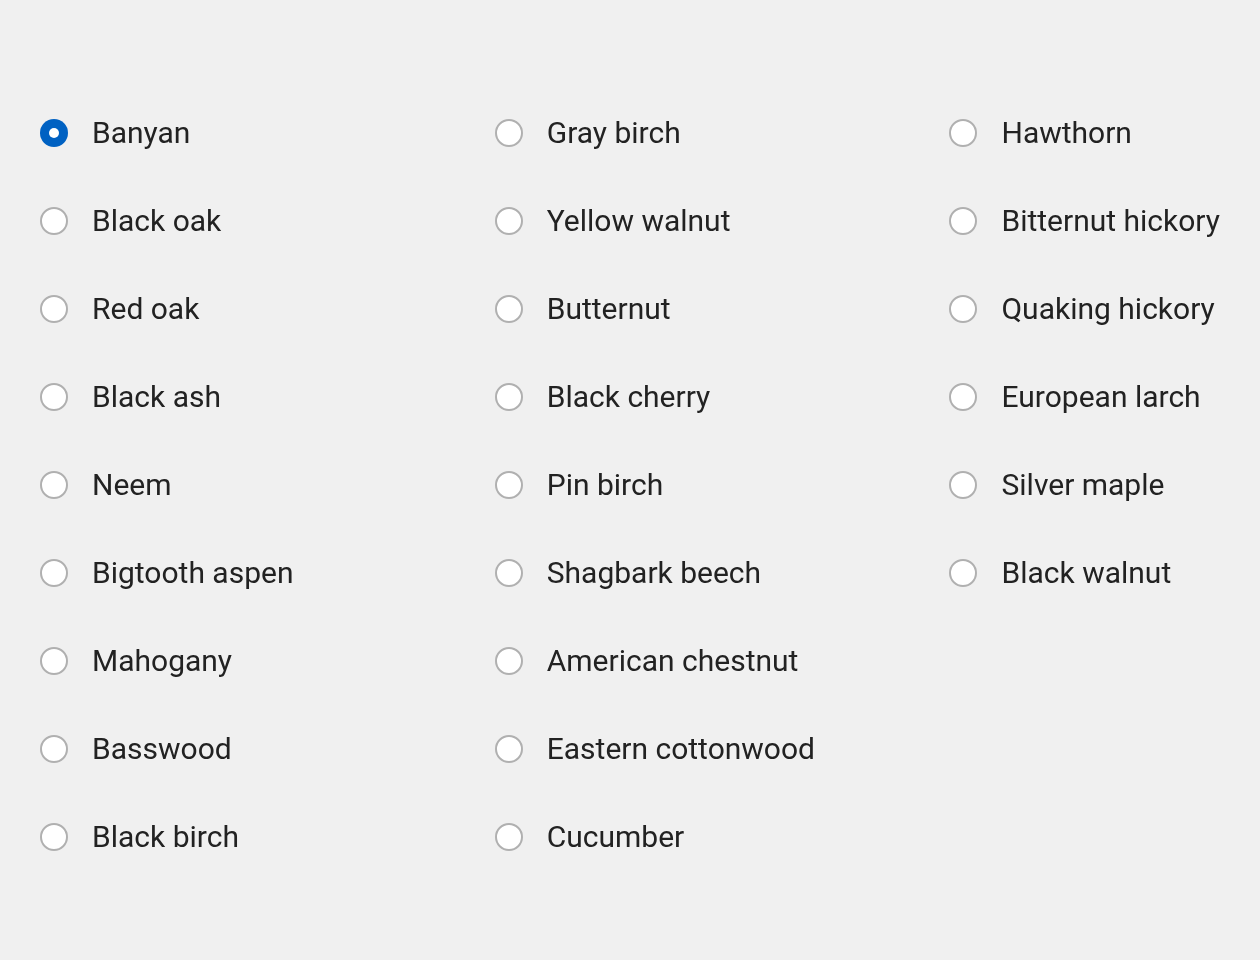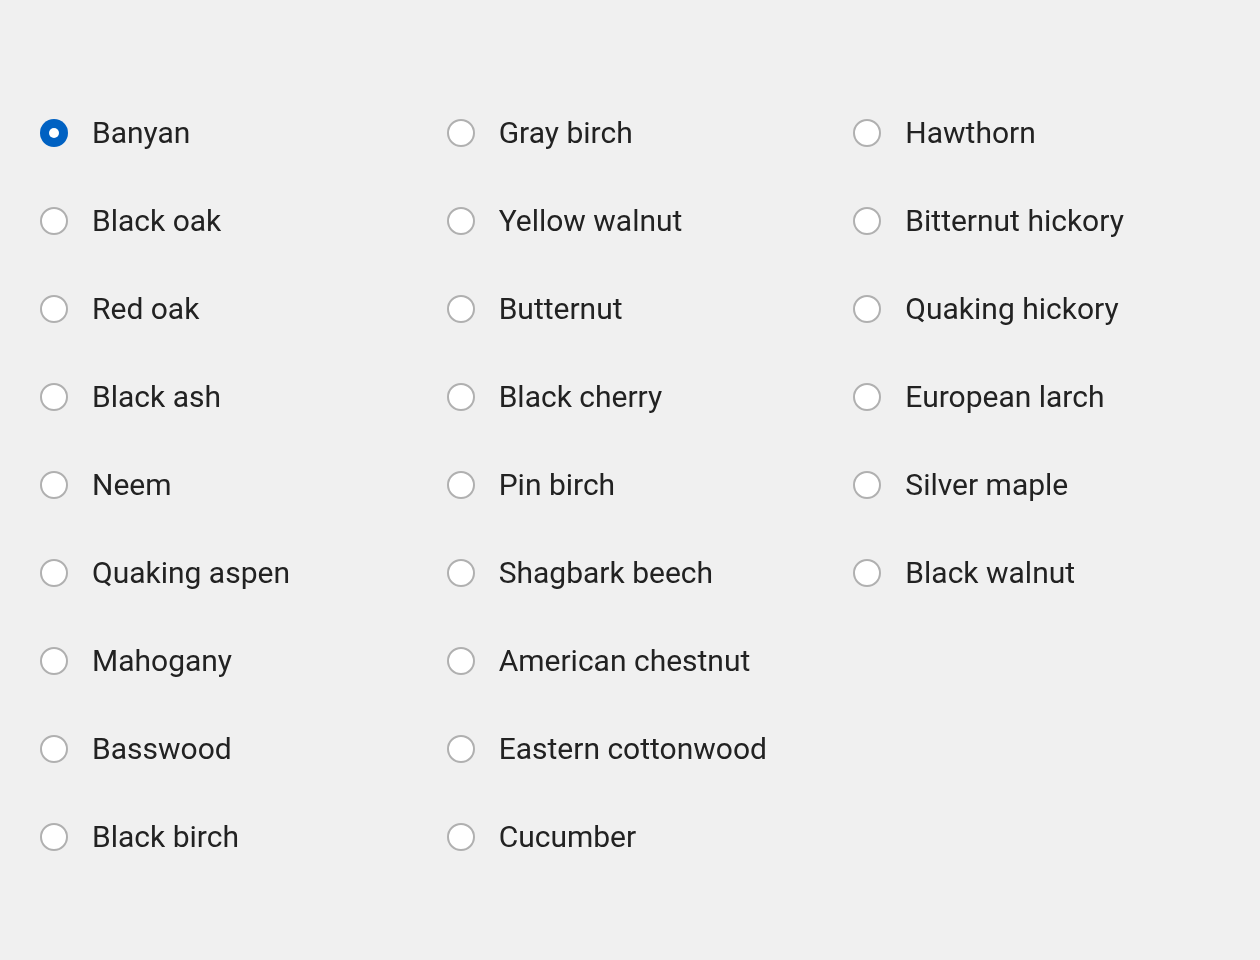--- a/index.html
+++ b/index.html
@@ -9,21 +9,21 @@
     }
     body {
       width: 1260px;
       height: 960px;
       background: #f0f0f0;
       font-family: -apple-system, BlinkMacSystemFont, "Segoe UI", Roboto, Helvetica, Arial, sans-serif;
       padding: 115px 40px 40px 40px;
     }
     .radio-grid {
       display: grid;
-      grid-template-columns: repeat(3, 1fr);
+      grid-template-columns: repeat(2, 1fr);
       grid-auto-flow: column;
       grid-template-rows: repeat(9, auto);
       column-gap: 40px;
       row-gap: 52px;
     }
     .radio-item {
       display: flex;
       align-items: center;
       gap: 24px;
       cursor: pointer;
@@ -76,21 +76,21 @@
     <div class="radio-item">
       <span class="radio-circle"></span>
       <span class="radio-label">Black ash</span>
     </div>
     <div class="radio-item">
       <span class="radio-circle"></span>
       <span class="radio-label">Neem</span>
     </div>
     <div class="radio-item">
       <span class="radio-circle"></span>
-      <span class="radio-label">Quaking aspen</span>
+      <span class="radio-label">Bigtooth aspen</span>
     </div>
     <div class="radio-item">
       <span class="radio-circle"></span>
       <span class="radio-label">Mahogany</span>
     </div>
     <div class="radio-item">
       <span class="radio-circle"></span>
       <span class="radio-label">Basswood</span>
     </div>
     <div class="radio-item">

